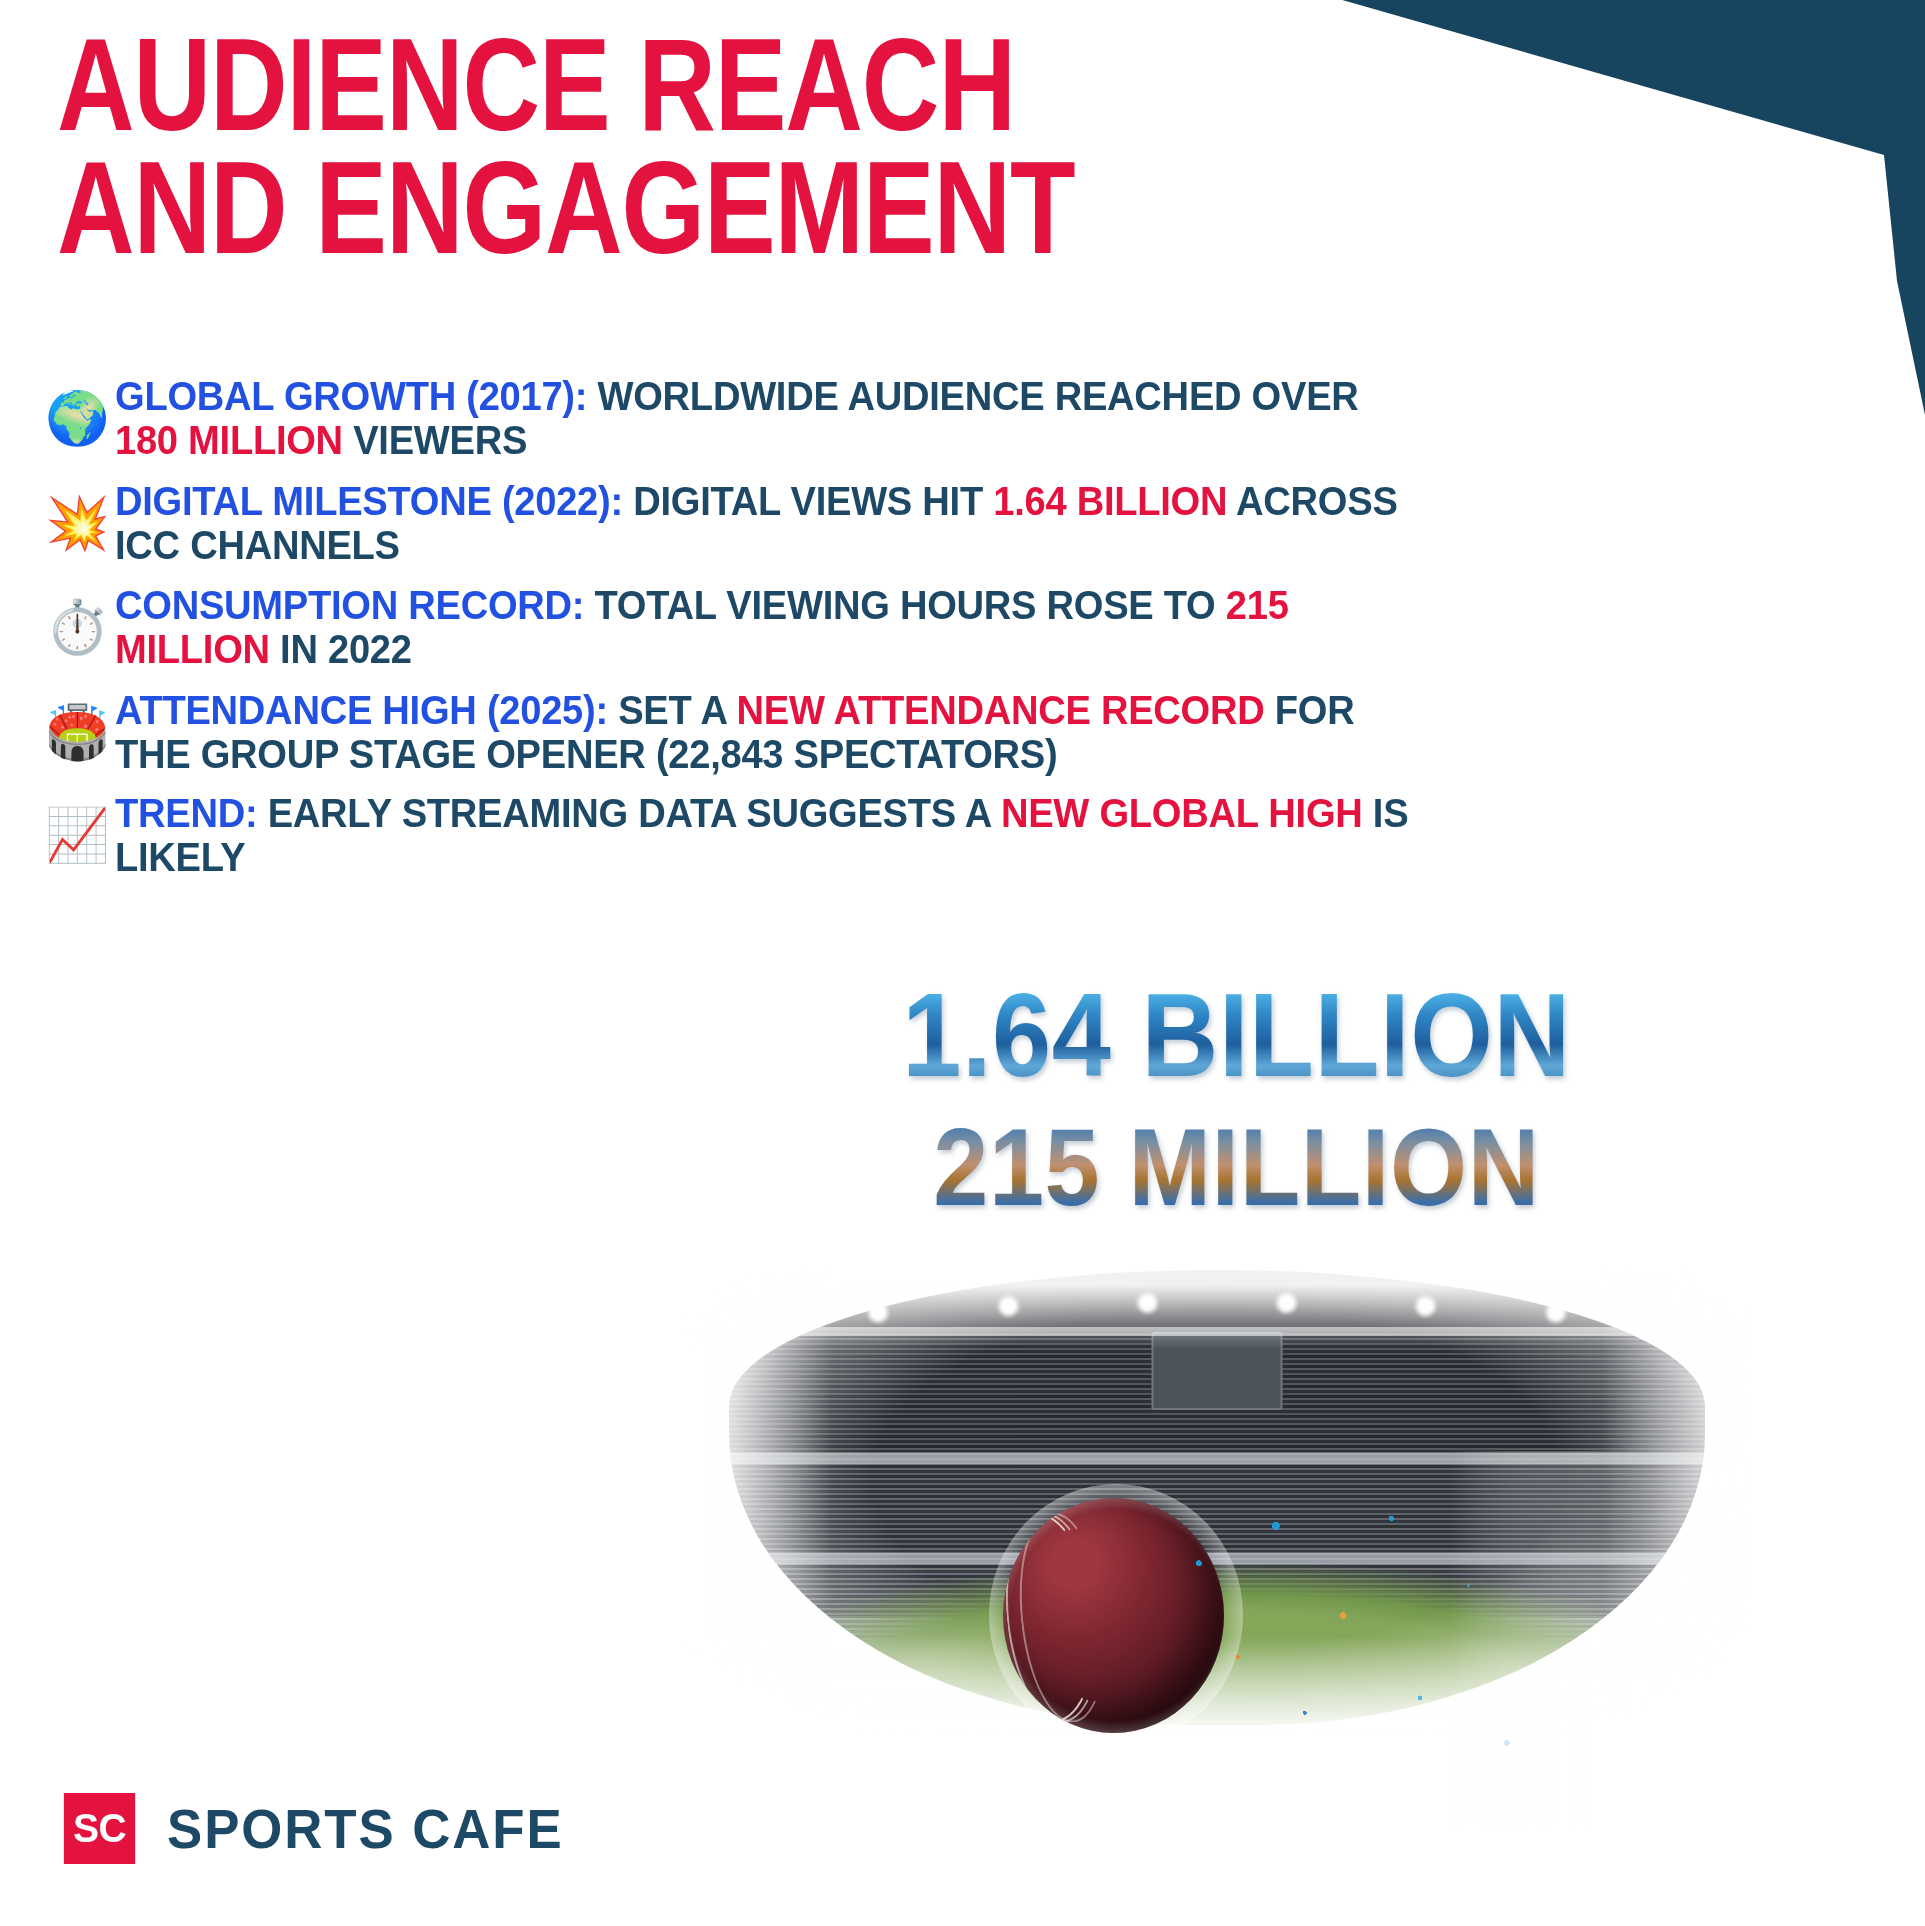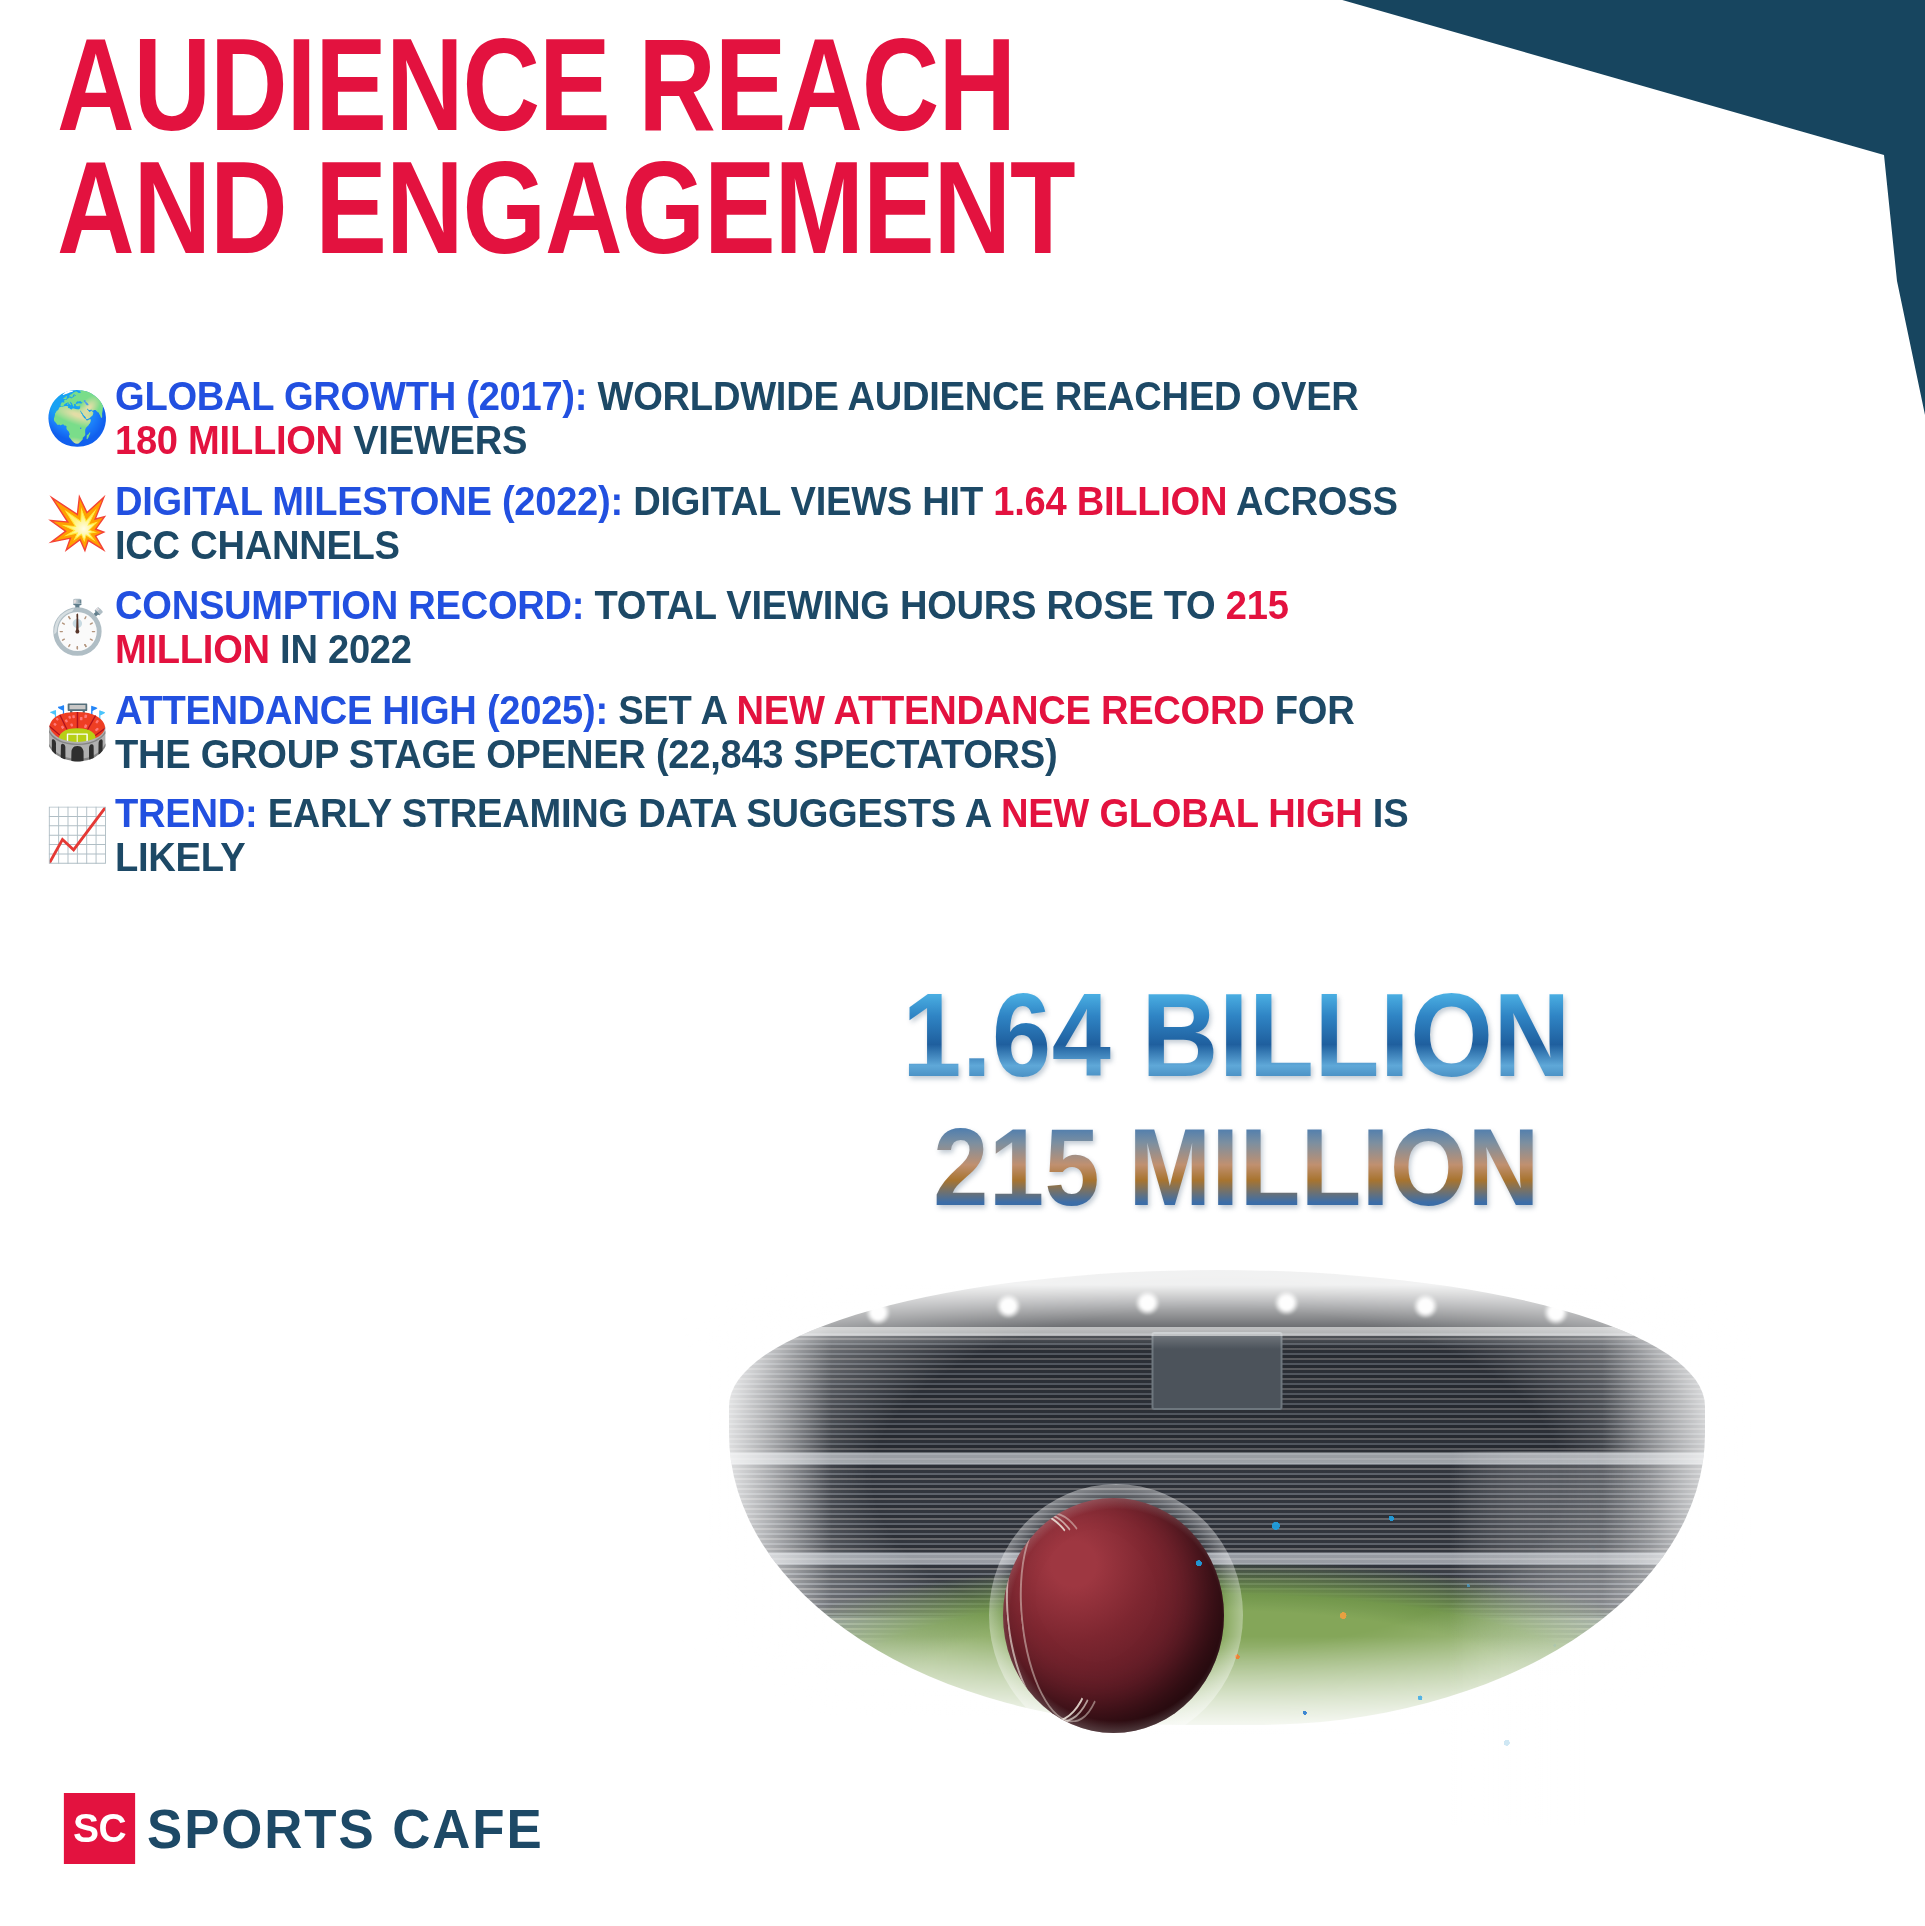--- a/index.html
+++ b/index.html
@@ -219,21 +219,21 @@
     font-size:110px;
     margin-top:17.4px;
     background:linear-gradient(180deg,#3f78b4 0 10%,#7c8fa0 28%,#c09070 48%,#a8742f 62%,#3d6ea8 82%,#2a5f96 100%);
     -webkit-background-clip:text;
     background-clip:text;
   }
 
   
   .brand{
     position:absolute;left:62px;bottom:62px;
-    display:flex;align-items:center;gap:10px;
+    display:flex;align-items:center;gap:30px;
     z-index:6;
   }
   .brand-mark{
     width:75px;height:71px;
     background:#E3123F;
     display:flex;align-items:center;justify-content:center;
     color:#ffffff;
     font-weight:bold;
     font-size:41px;
     letter-spacing:-0.7px;

